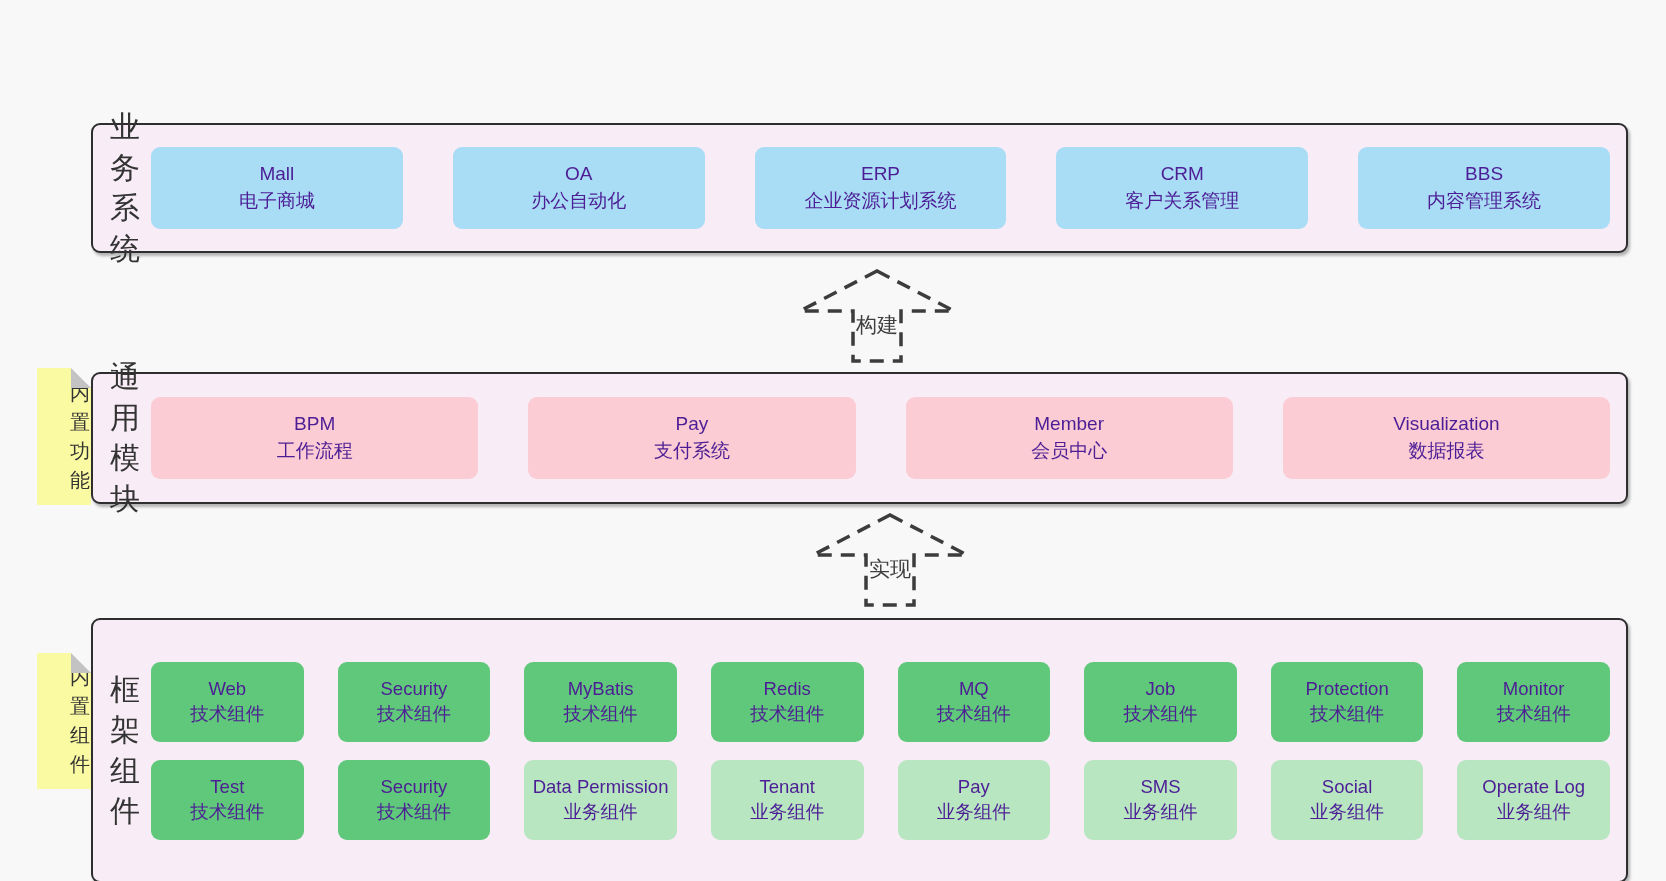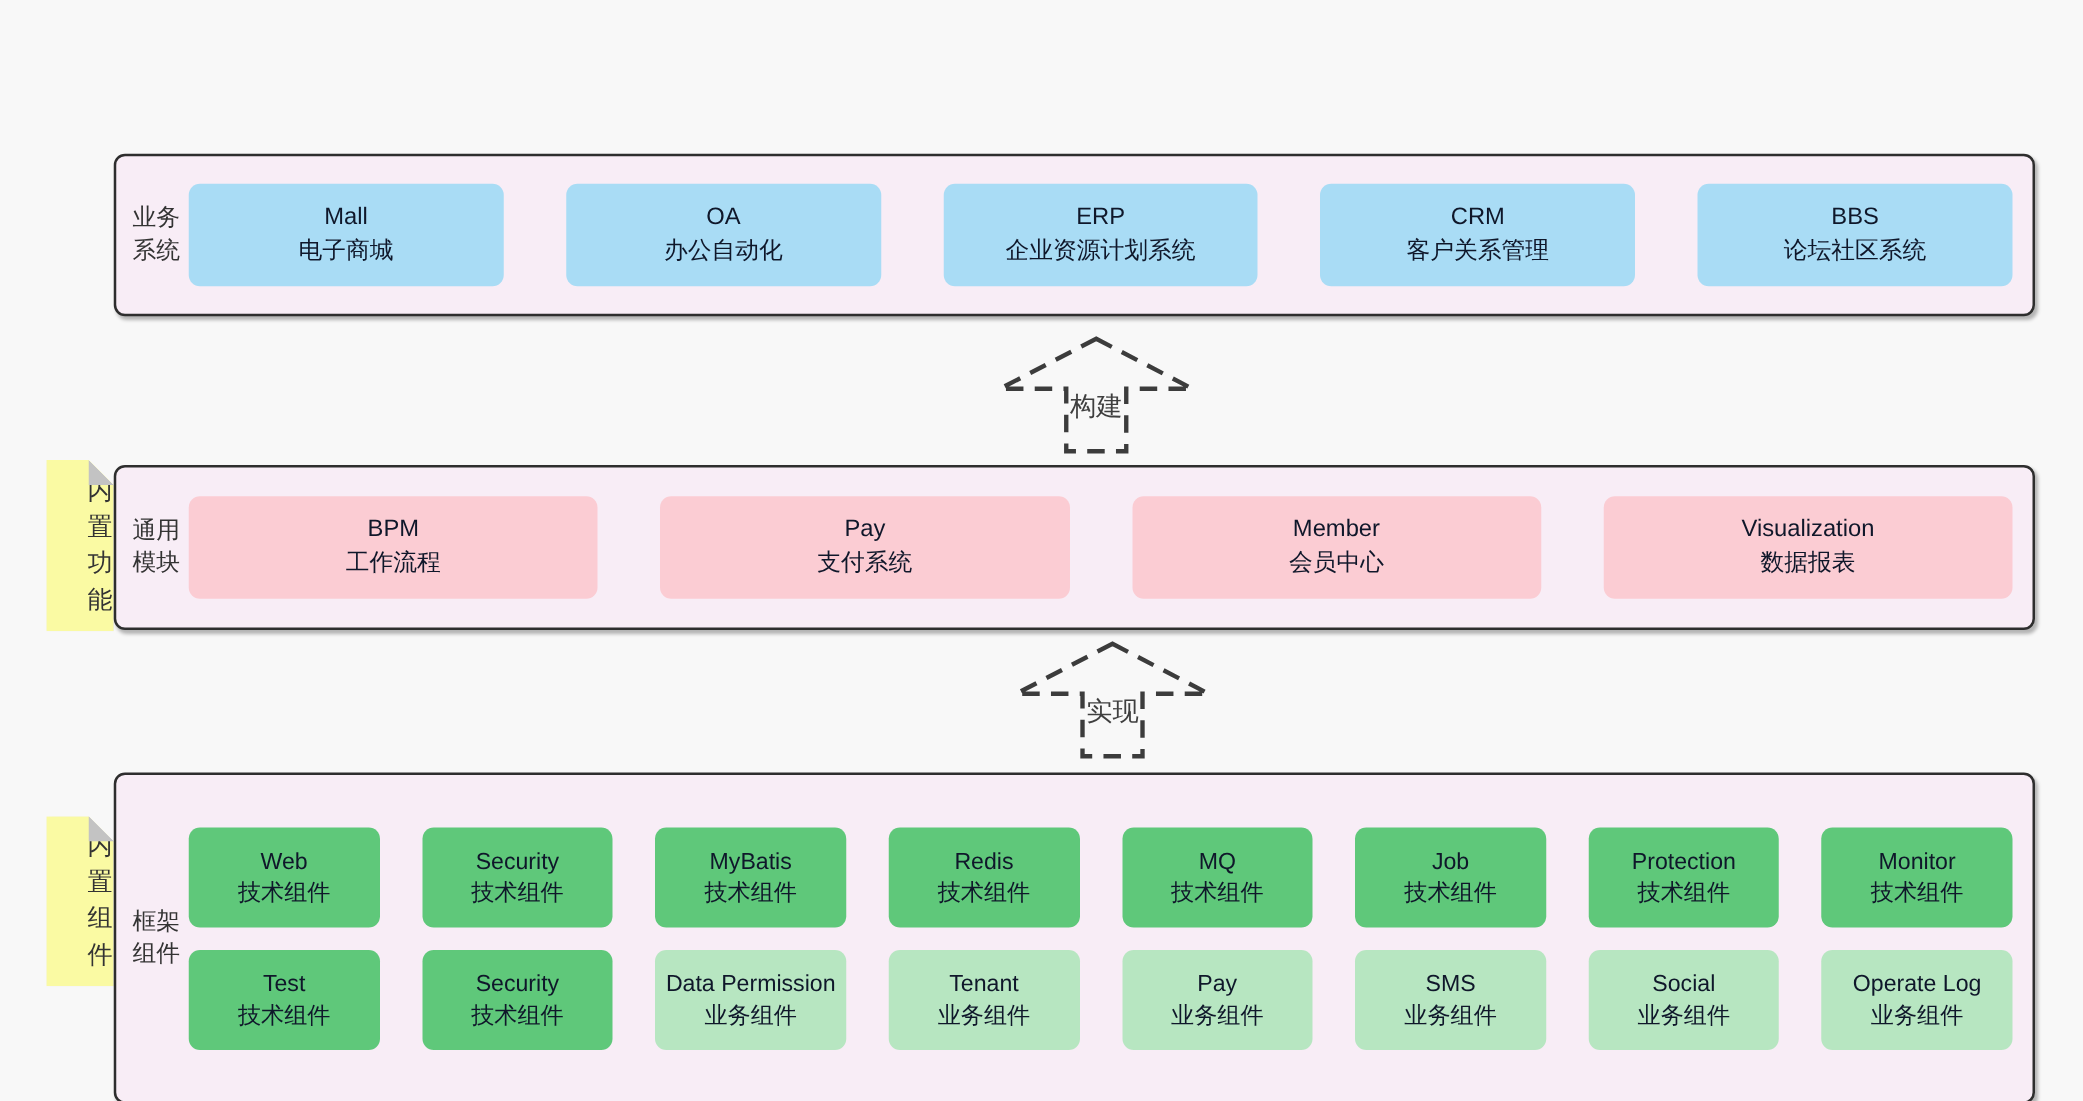--- a/index.html
+++ b/index.html
@@ -14,30 +14,30 @@
     background:#f8edf6;border:2.5px solid #2e2e2e;border-radius:9px;
     box-shadow:2px 3px 3px rgba(0,0,0,0.28);
     display:flex;align-items:center;
     padding:0 16px 0 12px;z-index:2;
   }
   .band-top{top:123px;height:130px;}
   .band-mid{top:372px;height:132px;}
   .band-bottom{top:618px;height:265px;}
   .band-label{
     width:40px;min-width:40px;margin-right:6px;
-    text-align:center;font-size:19px;line-height:1.35;
+    text-align:center;font-size:30px;line-height:1.35;
     word-break:break-all;white-space:normal;color:#333;
   }
   .band-content{flex:1;display:flex;gap:50px;min-width:0;}
   .band-bottom .band-content{flex-direction:column;gap:18px;}
   .box-row{display:flex;gap:34px;}
   .box{
     flex:1;height:82px;border-radius:9px;box-sizing:border-box;
     display:flex;flex-direction:column;align-items:center;justify-content:center;
-    text-align:center;font-size:19px;line-height:1.42;color:#0f172a;
+    text-align:center;font-size:19px;line-height:1.42;color:#4c1d95;
     padding:0 8px;min-width:0;
   }
   .band-bottom .box{height:80px;font-size:18.5px;line-height:1.32;}
   .blue{background:#a9dcf5;}
   .red{background:#ef686a;}
   .pink{background:#fbccd3;}
   .gd{background:#5fc87a;}
   .gl{background:#b7e6c1;}
 
   .sticky{
@@ -87,21 +87,21 @@
     <div class="box blue">
       <span>ERP</span>
       <span>企业资源计划系统</span>
     </div>
     <div class="box blue">
       <span>CRM</span>
       <span>客户关系管理</span>
     </div>
     <div class="box blue">
       <span>BBS</span>
-      <span>论坛社区系统</span>
+      <span>内容管理系统</span>
     </div>
   </div>
 </div>
 
 <svg class="arrow arrow-1" width="160" height="96" viewBox="0 0 160 96">
   <polygon points="80,3 157,43 104,43 104,93 56,93 56,43 3,43"></polygon>
   <text x="80" y="64">构建</text>
 </svg>
 
 <div class="sticky sticky-mid">

